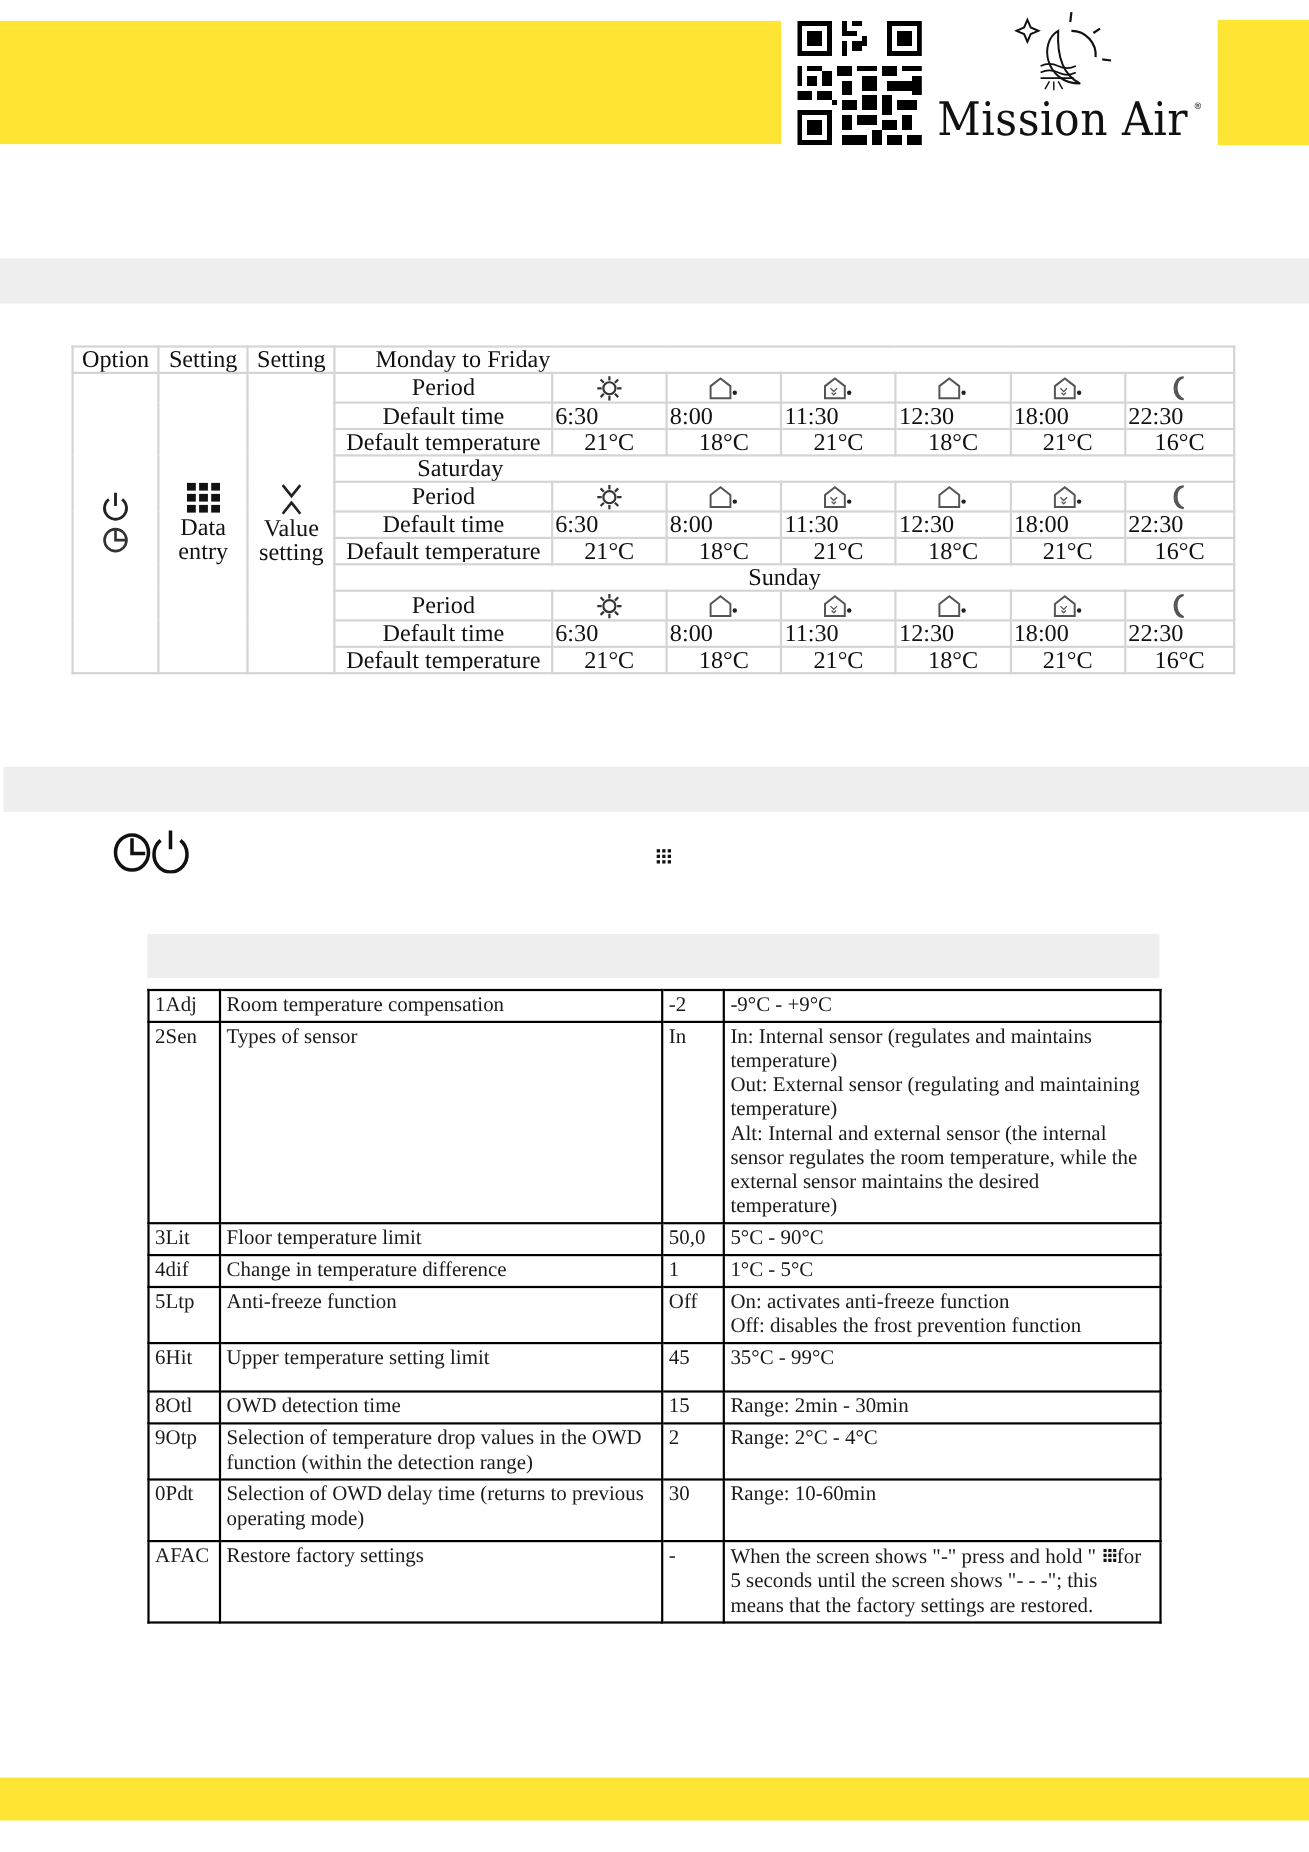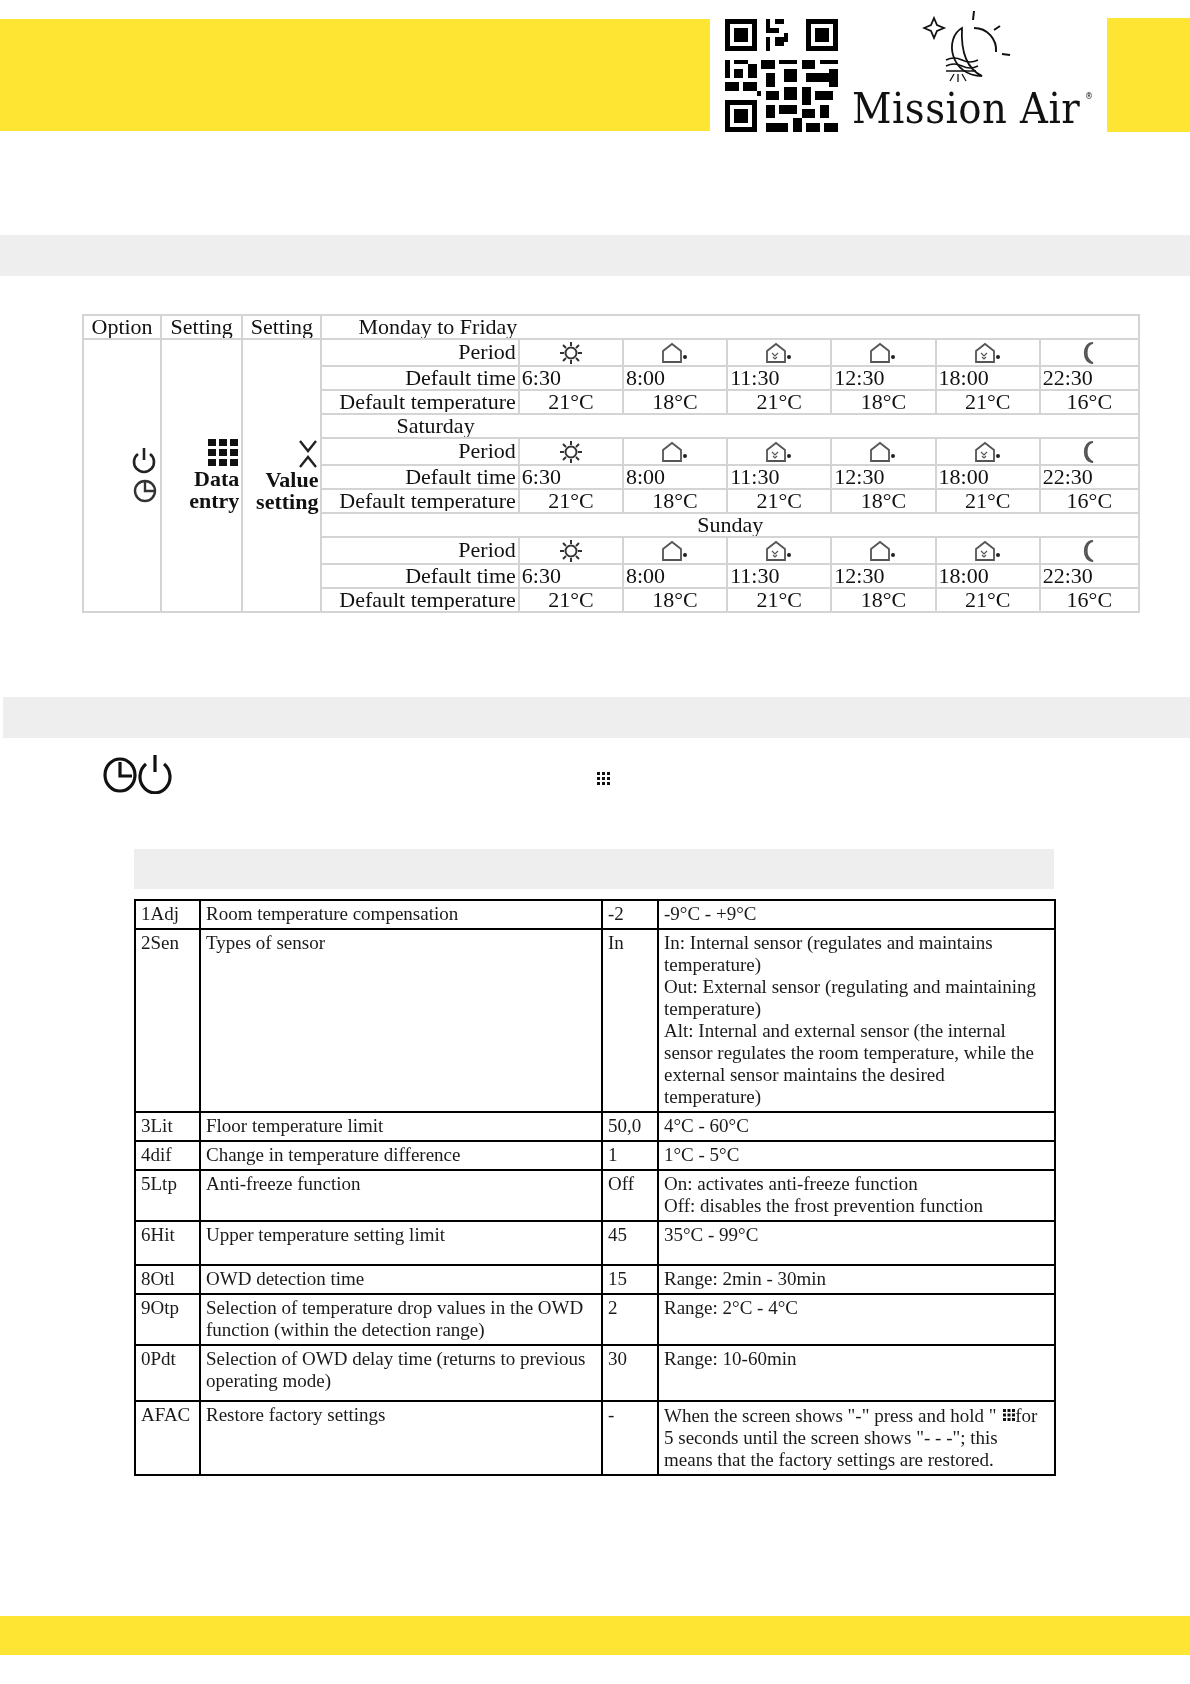--- a/index.html
+++ b/index.html
@@ -22,32 +22,32 @@
   #logo-reg { left: 1085px; top: 92px; font-size: 8px; font-family: "DejaVu Sans", sans-serif; }
 
   .gray-band { background: #eeeeee; }
   #band-1 { left: 0; top: 235px; width: 1190px; height: 41px; }
   #band-2 { left: 3px; top: 697px; width: 1187px; height: 41px; }
   #band-3 { left: 134px; top: 849px; width: 920px; height: 40px; }
   #footer-yellow { left: 0; top: 1616px; width: 1190px; height: 39px; background: #FEE433; }
 
   
   #schedule {
-    left: 82px; top: 314px; width: 1058px; border-collapse: collapse;
+    left: 65px; top: 314px; width: 1058px; border-collapse: collapse;
     font-family: "Liberation Serif", serif; font-size: 22px; color: #111;
     table-layout: fixed;
   }
   #schedule td { border: 2px solid #d4d4d4; padding: 0 2px; height: 22px; line-height: 22px; white-space: nowrap; overflow: hidden; }
   #schedule .hdrcell { text-align: center; }
-  #schedule .lbl { text-align: right; border-radius: 12px; }
+  #schedule .lbl { text-align: center; border-radius: 12px; }
   #schedule .day { text-align: center; border-left: 2px solid #d4d4d4; }
   #schedule .tm { text-align: left; }
   #schedule .tp { text-align: center; }
   #schedule .ic { text-align: center; padding: 0; }
-  #schedule .tall { vertical-align: middle; text-align: right; font-weight: bold; }
+  #schedule .tall { vertical-align: middle; text-align: center; }
   .sym { display: inline-block; vertical-align: middle; }
 
   
   #mid-clockpower { left: 100px; top: 752px; width: 72px; height: 42px; }
   #mid-keypad { left: 596px; top: 771px; width: 16px; height: 16px; }
 
   
   #params {
     left: 134px; top: 899px; width: 920px; border-collapse: collapse; table-layout: fixed;
     font-family: "Liberation Serif", serif; font-size: 19px; color: #1a1a1a;
@@ -383,21 +383,21 @@
 temperature)
 Alt: Internal and external sensor (the internal
 sensor regulates the room temperature, while the
 external sensor maintains the desired
 temperature)</td>
       </tr>
       <tr style="height:29px">
         <td>3Lit</td>
         <td class="desc-cell">Floor temperature limit</td>
         <td>50,0</td>
-        <td class="desc-cell">4°C - 60°C</td>
+        <td class="desc-cell">5°C - 90°C</td>
       </tr>
       <tr style="height:29px">
         <td>4dif</td>
         <td class="desc-cell">Change in temperature difference</td>
         <td>1</td>
         <td class="desc-cell">1°C - 5°C</td>
       </tr>
       <tr style="height:50px">
         <td>5Ltp</td>
         <td class="desc-cell">Anti-freeze function</td>

